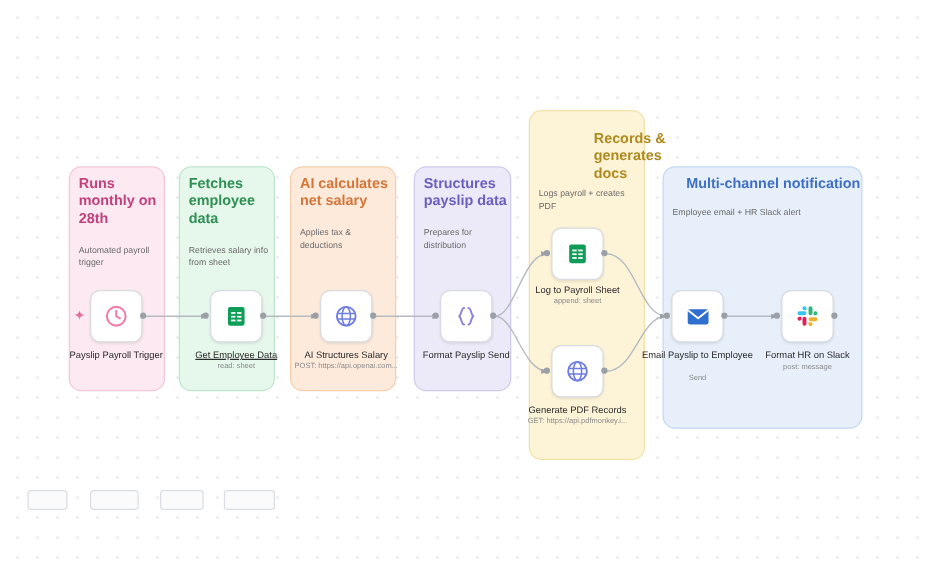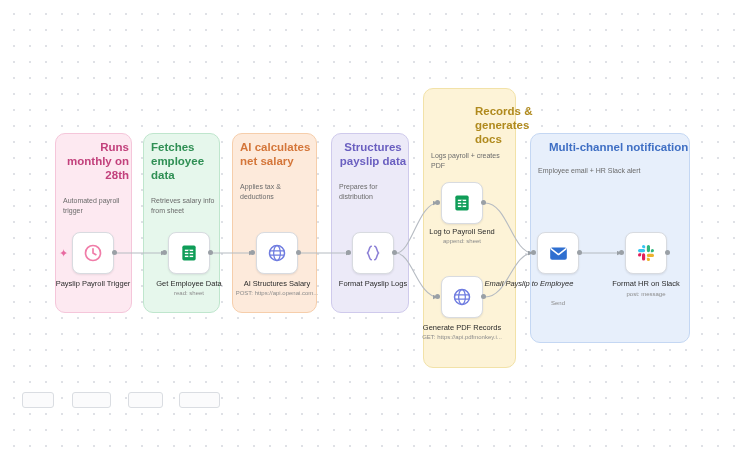--- a/index.html
+++ b/index.html
@@ -54,24 +54,24 @@
   }
 
   
   .g-pink   { background: #fde9f1; border: 1px solid #f5c6da; }
   .g-green  { background: #e6f7ec; border: 1px solid #bfe6cd; }
   .g-orange { background: #fdeadb; border: 1px solid #f6ceab; }
   .g-purple { background: #eceaf8; border: 1px solid #cfcaec; }
   .g-yellow { background: #fdf3d7; border: 1px solid #f2e2a8; }
   .g-blue   { background: #e7effb; border: 1px solid #c4d7f3; }
 
-  .t-pink   { color: #c2417c; text-align: right; }
+  .t-pink   { color: #c2417c; }
   .t-green  { color: #2f8f54; }
   .t-orange { color: #d4763a; }
-  .t-purple { color: #6a5fc0; text-align: center; }
+  .t-purple { color: #6a5fc0; }
   .t-yellow { color: #b08a1e; }
   .t-blue   { color: #3f6fc4; }
 
   
   .node {
     position: absolute;
     width: 42px;
     height: 42px;
     border-radius: 8px;
     background: #ffffff;
@@ -199,21 +199,21 @@
     <svg width="20" height="20" viewBox="0 0 24 24">
       <rect x="4" y="3" width="16" height="18" rx="2" fill="#0f9d58"></rect>
       <rect x="7" y="8" width="10" height="1.7" fill="#ffffff"></rect>
       <rect x="7" y="11.6" width="10" height="1.7" fill="#ffffff"></rect>
       <rect x="7" y="15.2" width="10" height="1.7" fill="#ffffff"></rect>
       <rect x="11.2" y="8" width="1.6" height="8.9" fill="#0f9d58"></rect>
     </svg>
   </div>
   <div class="port" style="left:162px; top:250px;"></div>
   <div class="port" style="left:208px; top:250px;"></div>
-  <div class="node-label" style="left:129px; top:279px;">Get Employee Data</div>
+  <div class="node-label" style="left:129px; top:279px;text-decoration:underline;">Get Employee Data</div>
   <div class="node-sub" style="left:119px; top:289px;">read: sheet</div>
 
   <div class="node" style="left:256px; top:232px;">
     <svg width="20" height="20" viewBox="0 0 24 24">
       <circle cx="12" cy="12" r="9" fill="none" stroke="#6f7ce0" stroke-width="1.8"></circle>
       <ellipse cx="12" cy="12" rx="4" ry="9" fill="none" stroke="#6f7ce0" stroke-width="1.5"></ellipse>
       <path d="M3.2 9.4 H20.8 M3.2 14.6 H20.8" stroke="#6f7ce0" stroke-width="1.5"></path>
     </svg>
   </div>
   <div class="port" style="left:250px; top:250px;"></div>
@@ -222,34 +222,34 @@
   <div class="node-sub" style="left:207px; top:289px;">POST: https://api.openai.com...</div>
 
   <div class="node" style="left:352px; top:232px;">
     <svg width="20" height="20" viewBox="0 0 24 24">
       <path d="M10 4 C7.2 4 7.8 9.6 5.4 12 C7.8 14.4 7.2 20 10 20" fill="none" stroke="#8b7fd6" stroke-width="1.8" stroke-linecap="round"></path>
       <path d="M14 4 C16.8 4 16.2 9.6 18.6 12 C16.2 14.4 16.8 20 14 20" fill="none" stroke="#8b7fd6" stroke-width="1.8" stroke-linecap="round"></path>
     </svg>
   </div>
   <div class="port" style="left:346px; top:250px;"></div>
   <div class="port" style="left:392px; top:250px;"></div>
-  <div class="node-label" style="left:313px; top:279px;">Format Payslip Logs</div>
+  <div class="node-label" style="left:313px; top:279px;">Format Payslip Send</div>
 
   <div class="node" style="left:441px; top:182px;">
     <svg width="20" height="20" viewBox="0 0 24 24">
       <rect x="4" y="3" width="16" height="18" rx="2" fill="#0f9d58"></rect>
       <rect x="7" y="8" width="10" height="1.7" fill="#ffffff"></rect>
       <rect x="7" y="11.6" width="10" height="1.7" fill="#ffffff"></rect>
       <rect x="7" y="15.2" width="10" height="1.7" fill="#ffffff"></rect>
       <rect x="11.2" y="8" width="1.6" height="8.9" fill="#0f9d58"></rect>
     </svg>
   </div>
   <div class="port" style="left:435px; top:200px;"></div>
   <div class="port" style="left:481px; top:200px;"></div>
-  <div class="node-label" style="left:402px; top:227px;">Log to Payroll Send</div>
+  <div class="node-label" style="left:402px; top:227px;">Log to Payroll Sheet</div>
   <div class="node-sub" style="left:392px; top:237px;">append: sheet</div>
 
   <div class="node" style="left:441px; top:276px;">
     <svg width="20" height="20" viewBox="0 0 24 24">
       <circle cx="12" cy="12" r="9" fill="none" stroke="#6f7ce0" stroke-width="1.8"></circle>
       <ellipse cx="12" cy="12" rx="4" ry="9" fill="none" stroke="#6f7ce0" stroke-width="1.5"></ellipse>
       <path d="M3.2 9.4 H20.8 M3.2 14.6 H20.8" stroke="#6f7ce0" stroke-width="1.5"></path>
     </svg>
   </div>
   <div class="port" style="left:435px; top:294px;"></div>
@@ -258,21 +258,21 @@
   <div class="node-sub" style="left:392px; top:333px;">GET: https://api.pdfmonkey.i...</div>
 
   <div class="node" style="left:537px; top:232px;">
     <svg width="21" height="21" viewBox="0 0 24 24">
       <rect x="2.5" y="5" width="19" height="14" rx="2.2" fill="#2f6fd0"></rect>
       <path d="M3.6 6.6 L12 13.2 L20.4 6.6" fill="none" stroke="#ffffff" stroke-width="1.8" stroke-linecap="round" stroke-linejoin="round"></path>
     </svg>
   </div>
   <div class="port" style="left:531px; top:250px;"></div>
   <div class="port" style="left:577px; top:250px;"></div>
-  <div class="node-label" style="left:469px; top:279px;font-style:italic;">Email Payslip to Employee</div>
+  <div class="node-label" style="left:498px; top:279px;">Email Payslip to Employee</div>
   <div class="node-sub" style="left:488px; top:299px;">Send</div>
 
   <div class="node" style="left:625px; top:232px;">
     <svg width="20" height="20" viewBox="0 0 24 24">
       <path d="M6.2 14.3a1.9 1.9 0 1 1-1.9-1.9h1.9v1.9z" fill="#E01E5A"></path>
       <path d="M7.2 14.3a1.9 1.9 0 0 1 3.8 0v4.8a1.9 1.9 0 1 1-3.8 0v-4.8z" fill="#E01E5A"></path>
       <path d="M9.1 6.2a1.9 1.9 0 1 1 1.9-1.9v1.9H9.1z" fill="#36C5F0"></path>
       <path d="M9.1 7.2a1.9 1.9 0 0 1 0 3.8H4.3a1.9 1.9 0 1 1 0-3.8h4.8z" fill="#36C5F0"></path>
       <path d="M17.8 9.1a1.9 1.9 0 1 1 1.9 1.9h-1.9V9.1z" fill="#2EB67D"></path>
       <path d="M16.8 9.1a1.9 1.9 0 0 1-3.8 0V4.3a1.9 1.9 0 1 1 3.8 0v4.8z" fill="#2EB67D"></path>

